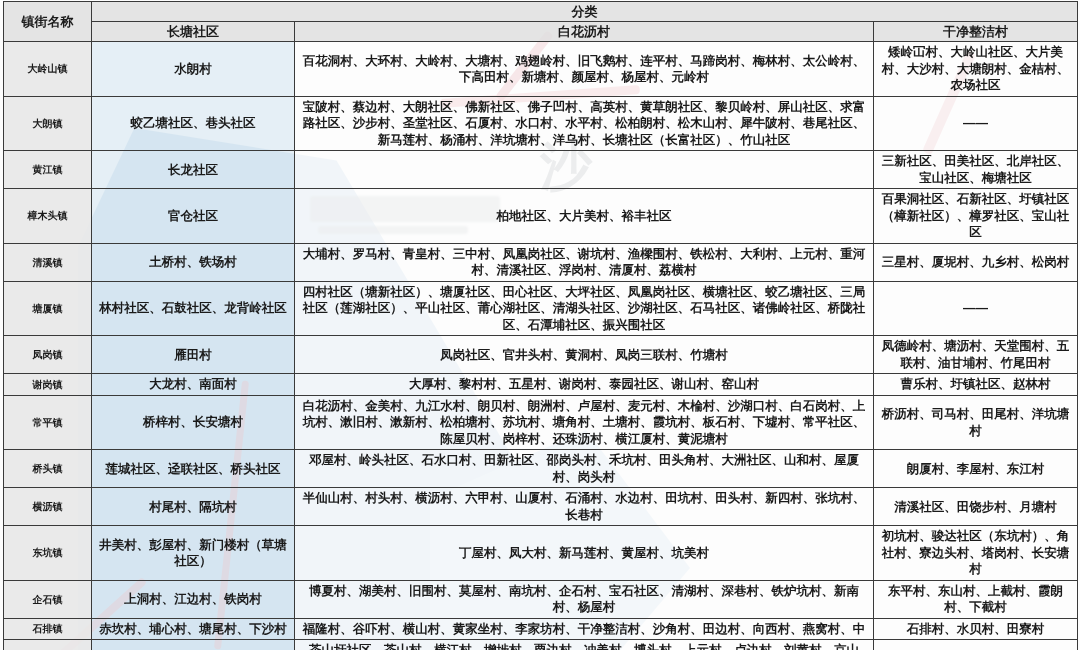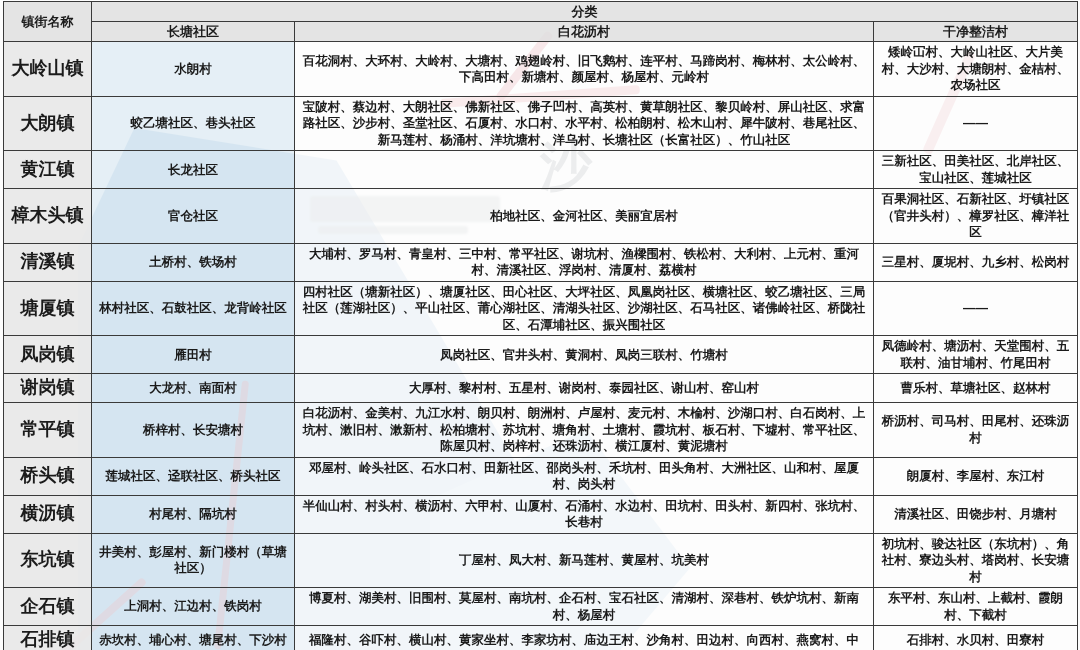--- a/index.html
+++ b/index.html
@@ -23,21 +23,21 @@
   .map-label{position:absolute;color:#9fa6ab;font-weight:bold;opacity:.8;z-index:0;}
   .lbl-sha{left:540px;top:132px;font-size:52px;}
 
   
   table.classification{position:relative;z-index:1;border-collapse:collapse;table-layout:fixed;
         width:1074px;margin:1px 0 0 3px;color:#1b1b1b;font-weight:bold;font-size:12.5px;line-height:1.32;}
   col.c-town{width:88px;} col.c-bout{width:203px;} col.c-liv{width:579px;} col.c-clean{width:204px;}
   th,td{border:1px solid #3a3a3a;text-align:center;vertical-align:middle;padding:2px 5px;
         word-break:break-all;}
   thead th{background:rgba(227,227,227,.96);font-size:13px;padding:1px 4px;}
-  td.town{background:rgba(233,233,233,.96);font-size:18px;margin-left:16px;}
+  td.town{background:rgba(233,233,233,.96);font-size:10px;margin-left:16px;}
   td.bout{background:rgba(219,233,243,.72);text-align:center;}
   td.liv{background:rgba(252,252,252,.78);}
   td.clean{background:rgba(253,253,253,.88);}
 </style>
 </head>
 <body>
 
 <div class="stage">
 
   <div class="map-bg">
@@ -81,57 +81,57 @@
         <tr>
           <td class="town">大朗镇</td>
           <td class="bout">蛟乙塘社区、巷头社区</td>
           <td class="liv">宝陂村、蔡边村、大朗社区、佛新社区、佛子凹村、高英村、黄草朗社区、黎贝岭村、屏山社区、求富路社区、沙步村、圣堂社区、石厦村、水口村、水平村、松柏朗村、松木山村、犀牛陂村、巷尾社区、新马莲村、杨涌村、洋坑塘村、洋乌村、长塘社区（长富社区）、竹山社区</td>
           <td class="clean">——</td>
         </tr>
         <tr>
           <td class="town">黄江镇</td>
           <td class="bout">长龙社区</td>
           <td class="liv"></td>
-          <td class="clean">三新社区、田美社区、北岸社区、宝山社区、莲城社区</td>
+          <td class="clean">三新社区、田美社区、北岸社区、宝山社区、梅塘社区</td>
         </tr>
         <tr>
           <td class="town">樟木头镇</td>
           <td class="bout">官仓社区</td>
-          <td class="liv">柏地社区、金河社区、美丽宜居村</td>
-          <td class="clean">百果洞社区、石新社区、圩镇社区（官井头村）、樟罗社区、樟洋社区</td>
+          <td class="liv">柏地社区、大片美村、裕丰社区</td>
+          <td class="clean">百果洞社区、石新社区、圩镇社区（樟新社区）、樟罗社区、宝山社区</td>
         </tr>
         <tr>
           <td class="town">清溪镇</td>
           <td class="bout">土桥村、铁场村</td>
-          <td class="liv">大埔村、罗马村、青皇村、三中村、常平社区、谢坑村、渔樑围村、铁松村、大利村、上元村、重河村、清溪社区、浮岗村、清厦村、荔横村</td>
+          <td class="liv">大埔村、罗马村、青皇村、三中村、凤凰岗社区、谢坑村、渔樑围村、铁松村、大利村、上元村、重河村、清溪社区、浮岗村、清厦村、荔横村</td>
           <td class="clean">三星村、厦坭村、九乡村、松岗村</td>
         </tr>
         <tr>
           <td class="town">塘厦镇</td>
           <td class="bout">林村社区、石鼓社区、龙背岭社区</td>
           <td class="liv">四村社区（塘新社区）、塘厦社区、田心社区、大坪社区、凤凰岗社区、横塘社区、蛟乙塘社区、三局社区（莲湖社区）、平山社区、莆心湖社区、清湖头社区、沙湖社区、石马社区、诸佛岭社区、桥陇社区、石潭埔社区、振兴围社区</td>
           <td class="clean">——</td>
         </tr>
         <tr>
           <td class="town">凤岗镇</td>
           <td class="bout">雁田村</td>
           <td class="liv">凤岗社区、官井头村、黄洞村、凤岗三联村、竹塘村</td>
           <td class="clean">凤德岭村、塘沥村、天堂围村、五联村、油甘埔村、竹尾田村</td>
         </tr>
         <tr>
           <td class="town">谢岗镇</td>
           <td class="bout">大龙村、南面村</td>
           <td class="liv">大厚村、黎村村、五星村、谢岗村、泰园社区、谢山村、窑山村</td>
-          <td class="clean">曹乐村、草塘社区、赵林村</td>
+          <td class="clean">曹乐村、圩镇社区、赵林村</td>
         </tr>
         <tr>
           <td class="town">常平镇</td>
           <td class="bout">桥梓村、长安塘村</td>
           <td class="liv">白花沥村、金美村、九江水村、朗贝村、朗洲村、卢屋村、麦元村、木棆村、沙湖口村、白石岗村、上坑村、漱旧村、漱新村、松柏塘村、苏坑村、塘角村、土塘村、霞坑村、板石村、下墟村、常平社区、陈屋贝村、岗梓村、还珠沥村、横江厦村、黄泥塘村</td>
-          <td class="clean">桥沥村、司马村、田尾村、还珠沥村</td>
+          <td class="clean">桥沥村、司马村、田尾村、洋坑塘村</td>
         </tr>
         <tr>
           <td class="town">桥头镇</td>
           <td class="bout">莲城社区、迳联社区、桥头社区</td>
           <td class="liv">邓屋村、岭头社区、石水口村、田新社区、邵岗头村、禾坑村、田头角村、大洲社区、山和村、屋厦村、岗头村</td>
           <td class="clean">朗厦村、李屋村、东江村</td>
         </tr>
         <tr>
           <td class="town">横沥镇</td>
           <td class="bout">村尾村、隔坑村</td>
@@ -146,21 +146,21 @@
         </tr>
         <tr>
           <td class="town">企石镇</td>
           <td class="bout">上洞村、江边村、铁岗村</td>
           <td class="liv">博夏村、湖美村、旧围村、莫屋村、南坑村、企石村、宝石社区、清湖村、深巷村、铁炉坑村、新南村、杨屋村</td>
           <td class="clean">东平村、东山村、上截村、霞朗村、下截村</td>
         </tr>
         <tr>
           <td class="town">石排镇</td>
           <td class="bout">赤坎村、埔心村、塘尾村、下沙村</td>
-          <td class="liv">福隆村、谷吓村、横山村、黄家坐村、李家坊村、庙边王村、沙角村、田边村、向西村、燕窝村、中</td>
+          <td class="liv">福隆村、谷吓村、横山村、黄家坐村、李家坊村、干净整洁村、沙角村、田边村、向西村、燕窝村、中</td>
           <td class="clean">石排村、水贝村、田寮村</td>
         </tr>
         <tr>
           <td class="town">茶山镇</td>
           <td class="bout">南社村、超朗村</td>
           <td class="liv">茶山圩社区、茶山村、横江村、增埗村、粟边村、冲美村、博头村、上元村、卢边村、刘黄村、京山村、寒溪水村、塘角村、下朗村、孙屋村</td>
           <td class="clean">——</td>
         </tr>
       </tbody>
   </table>

